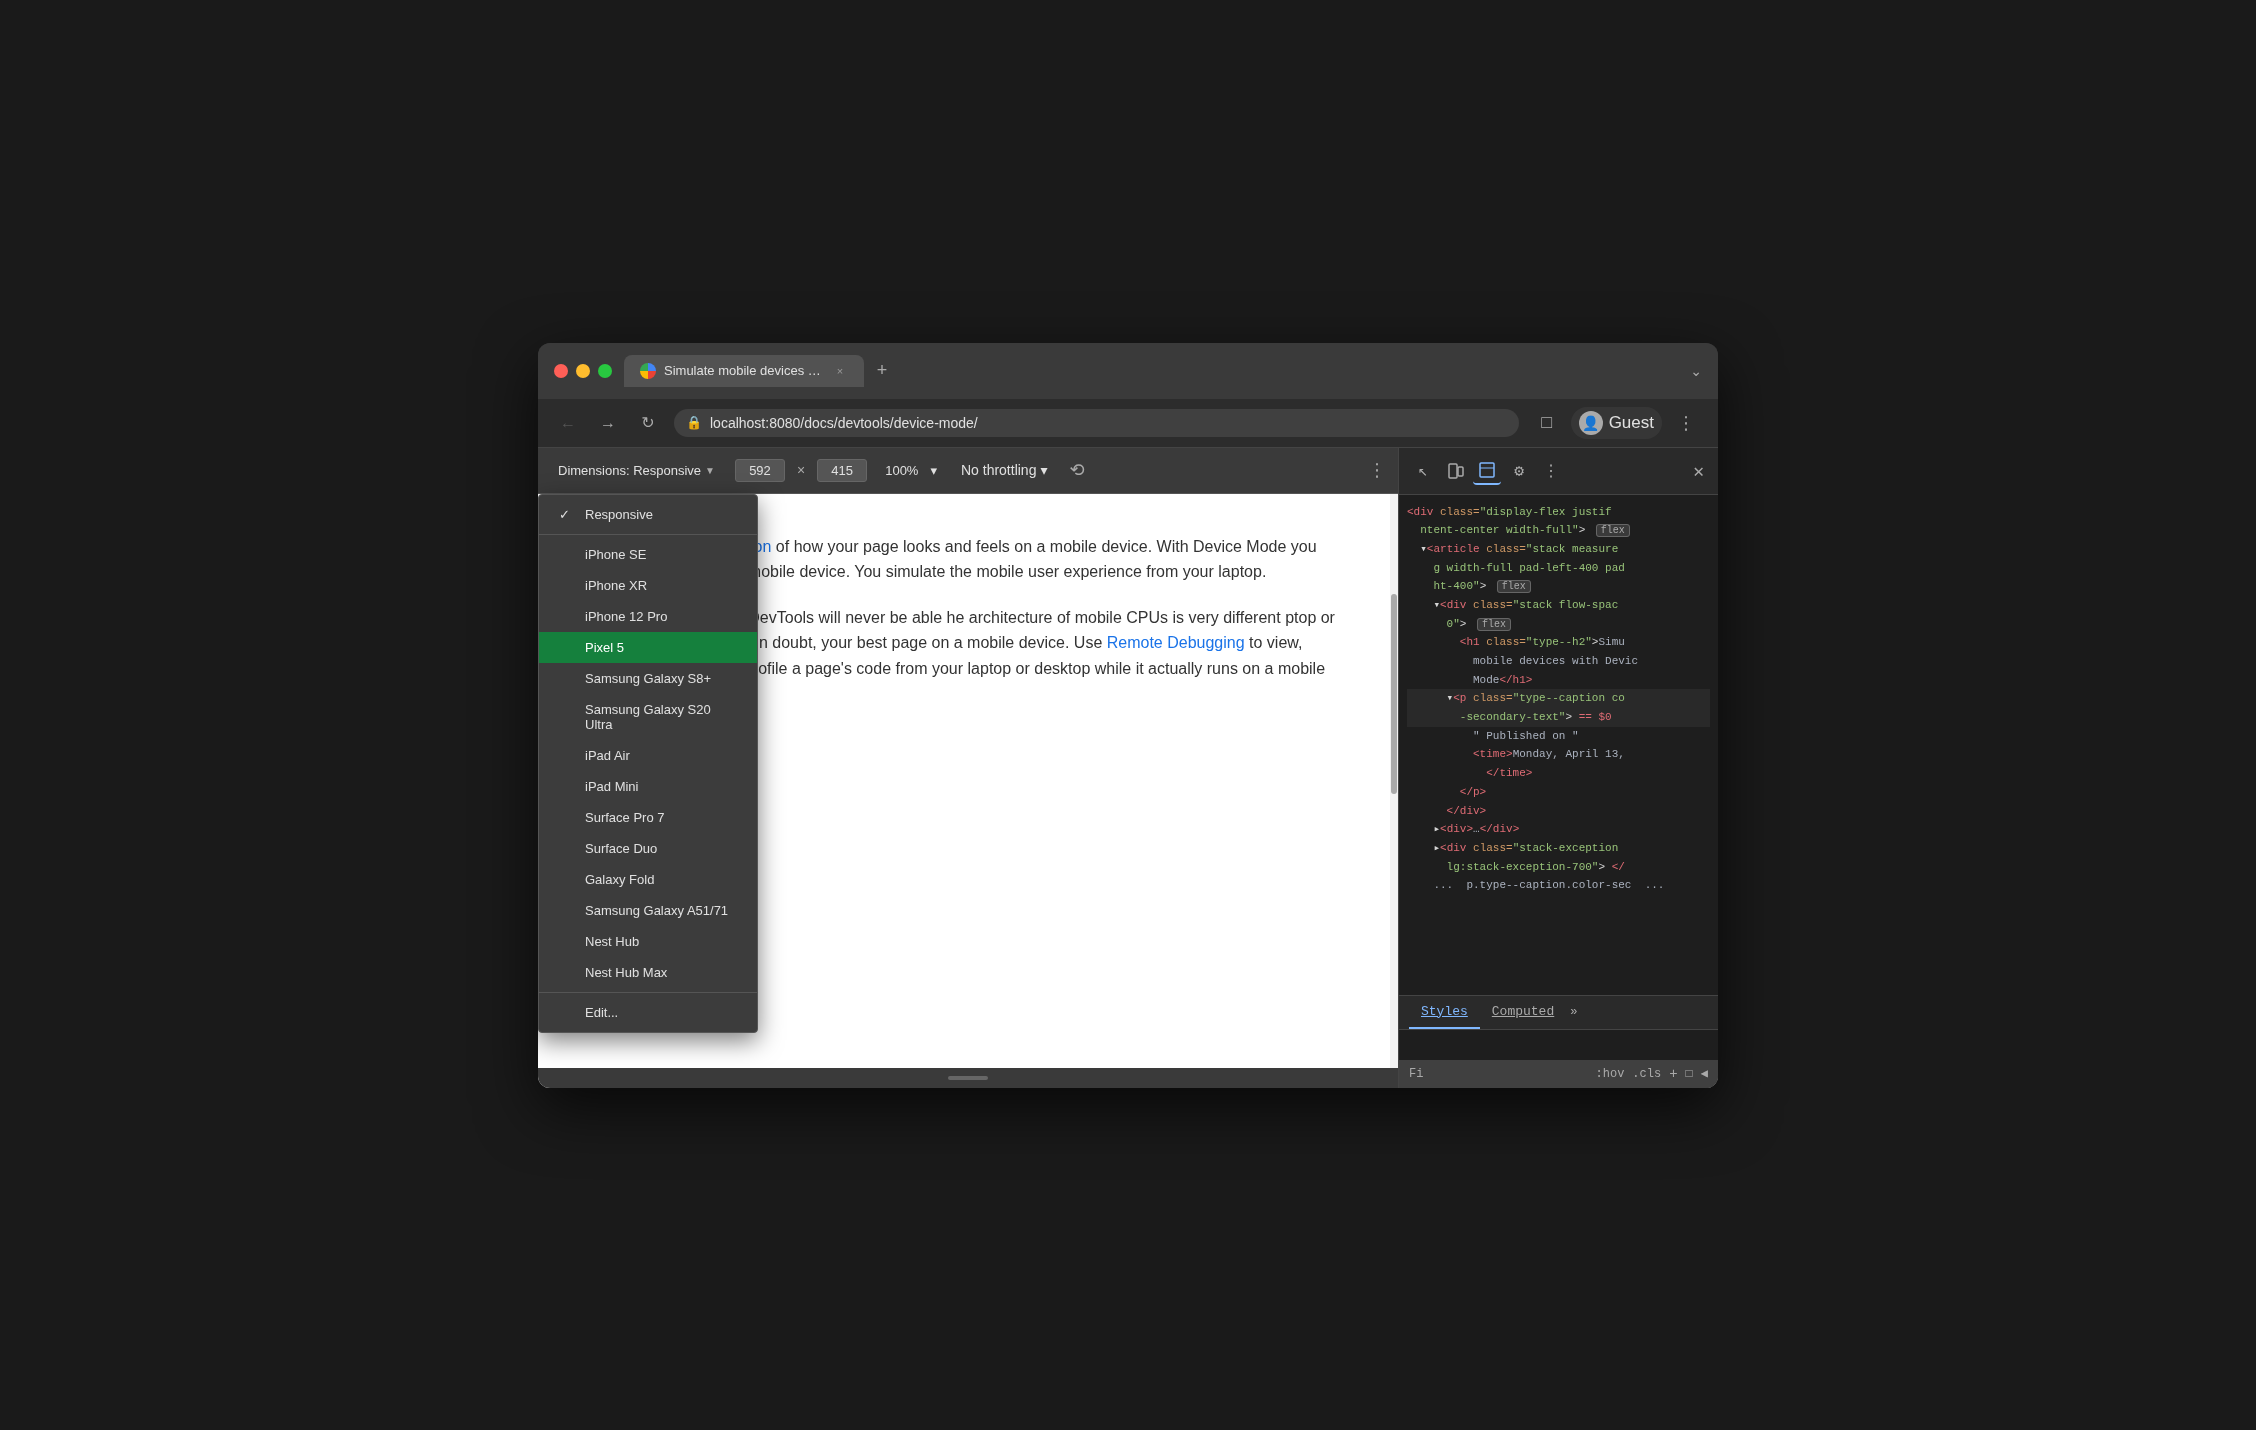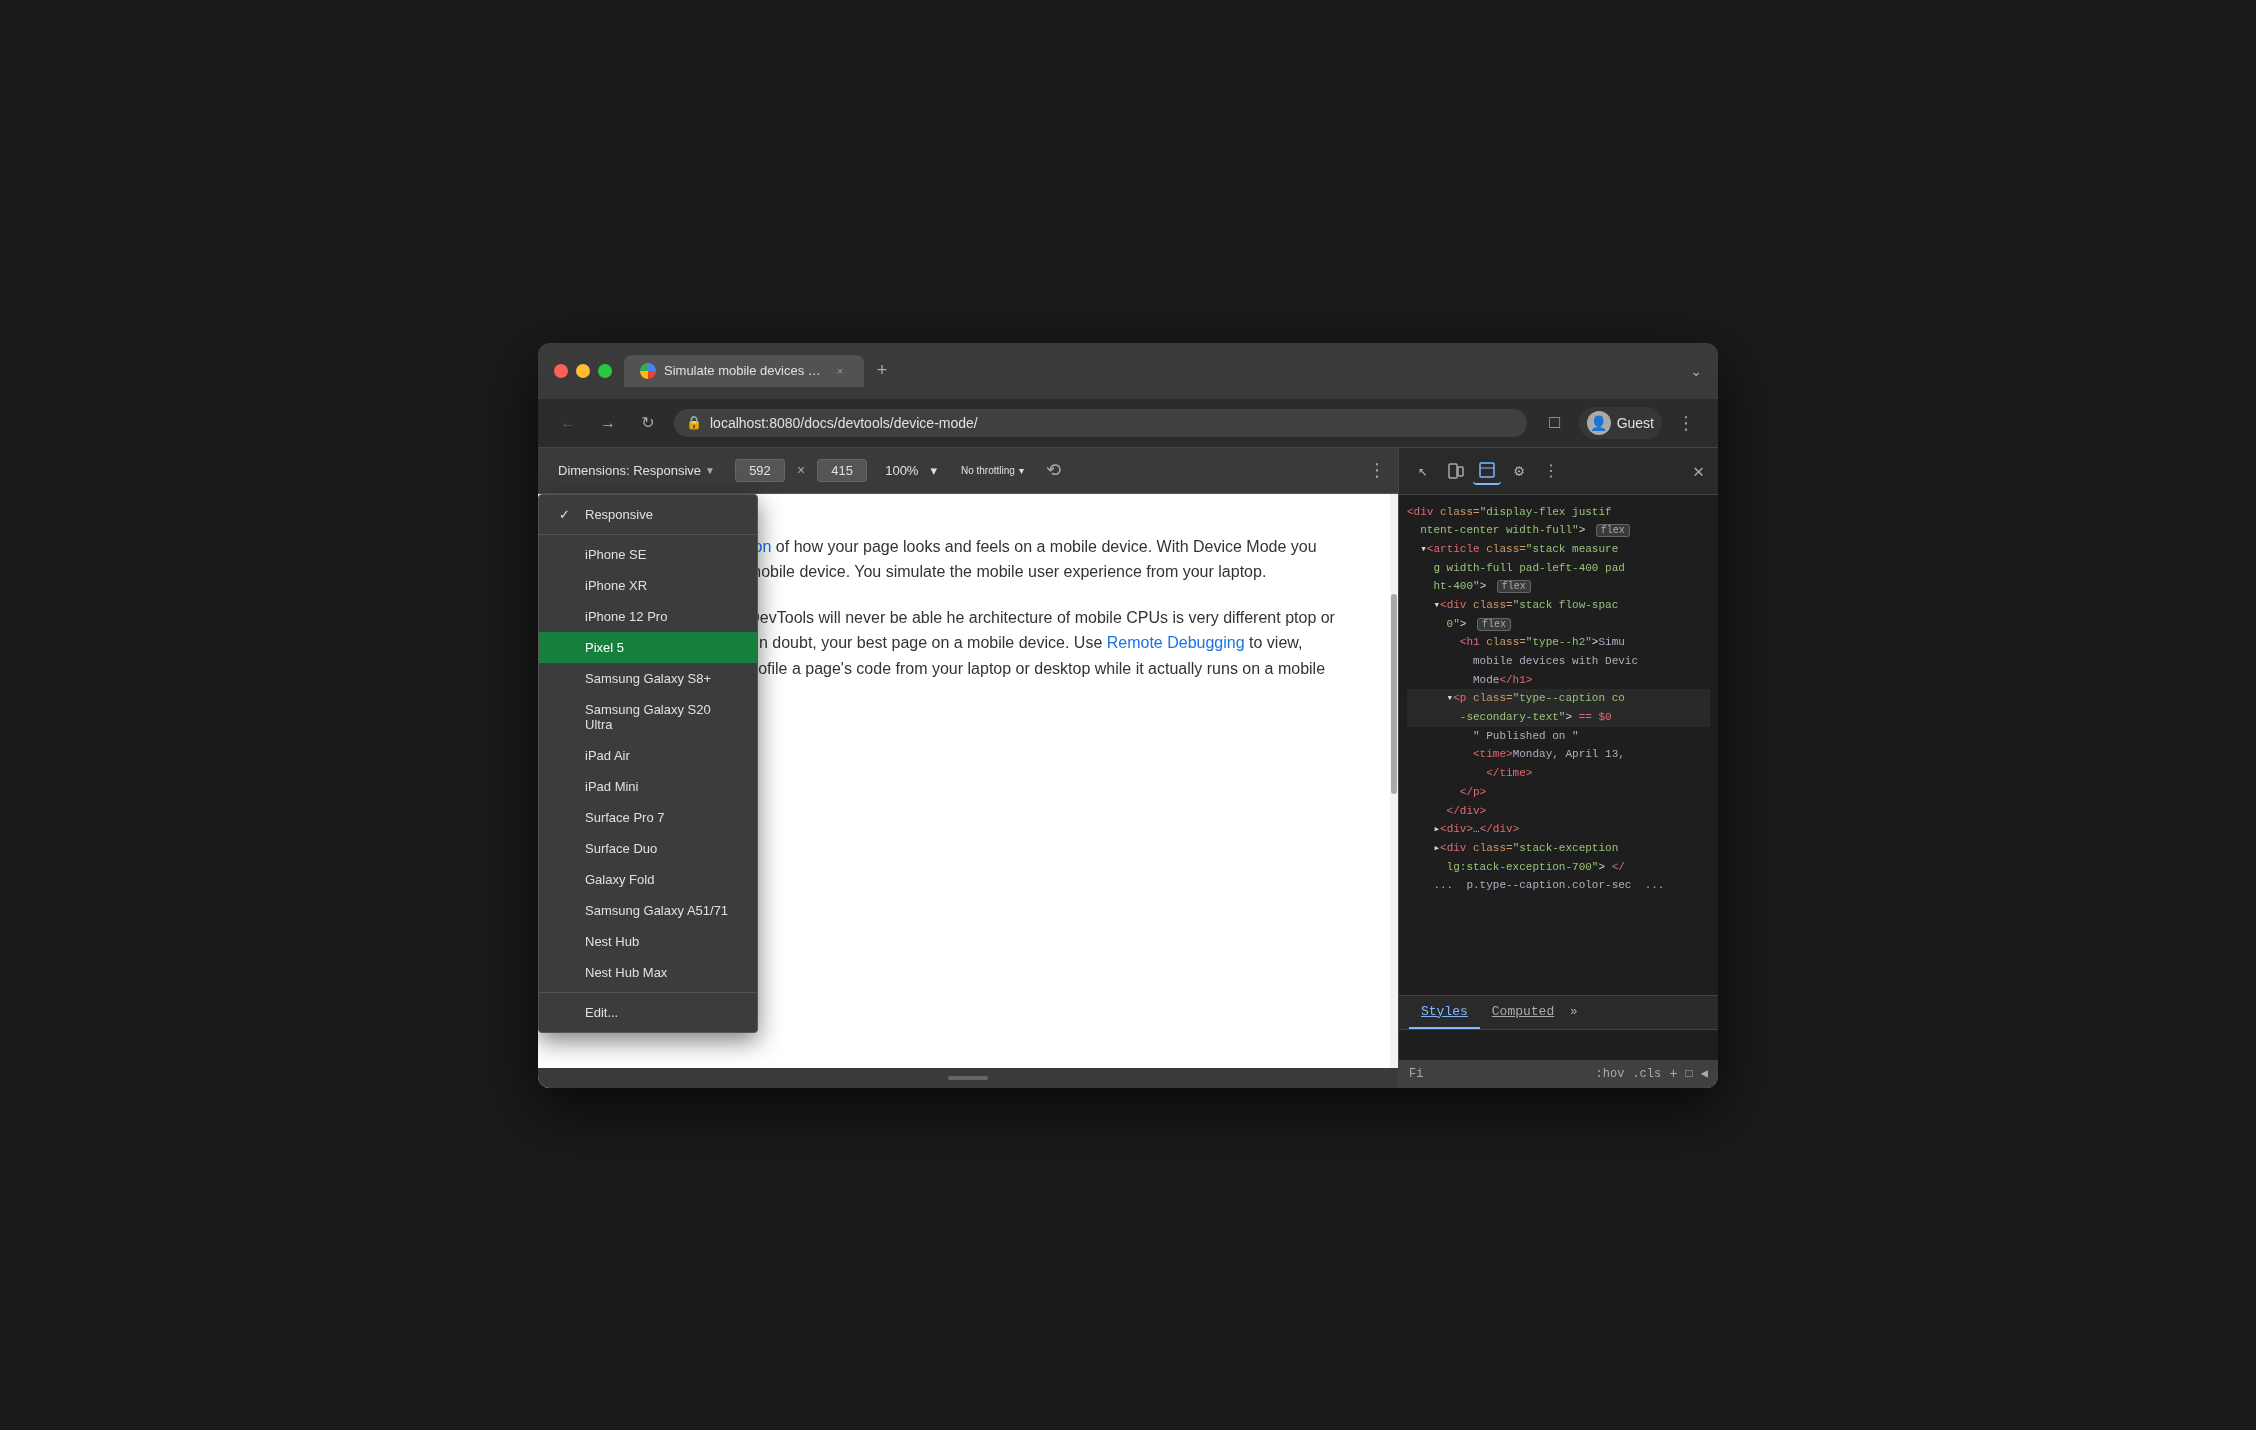--- a/index.html
+++ b/index.html
@@ -177,21 +177,21 @@
       border-radius: 50%;
       background: #aaa;
       display: flex;
       align-items: center;
       justify-content: center;
       font-size: 14px;
       color: #555;
     }
     .account-label {
       color: #e0e0e0;
-      font-size: 14px;
+      font-size: 17px;
     }
 
     
     .main-area {
       display: flex;
       height: 640px;
       background: #fff;
     }
 
     
@@ -235,21 +235,21 @@
       color: #e0e0e0;
       font-size: 13px;
       cursor: pointer;
       padding: 4px 6px;
     }
     .throttle-select {
       display: flex;
       align-items: center;
       gap: 4px;
       color: #e0e0e0;
-      font-size: 10px;
+      font-size: 14px;
       cursor: pointer;
       padding: 4px 6px;
     }
     .toolbar-dots {
       color: #aaa;
       font-size: 18px;
       cursor: pointer;
       margin-left: auto;
     }
     .rotate-icon-btn {

